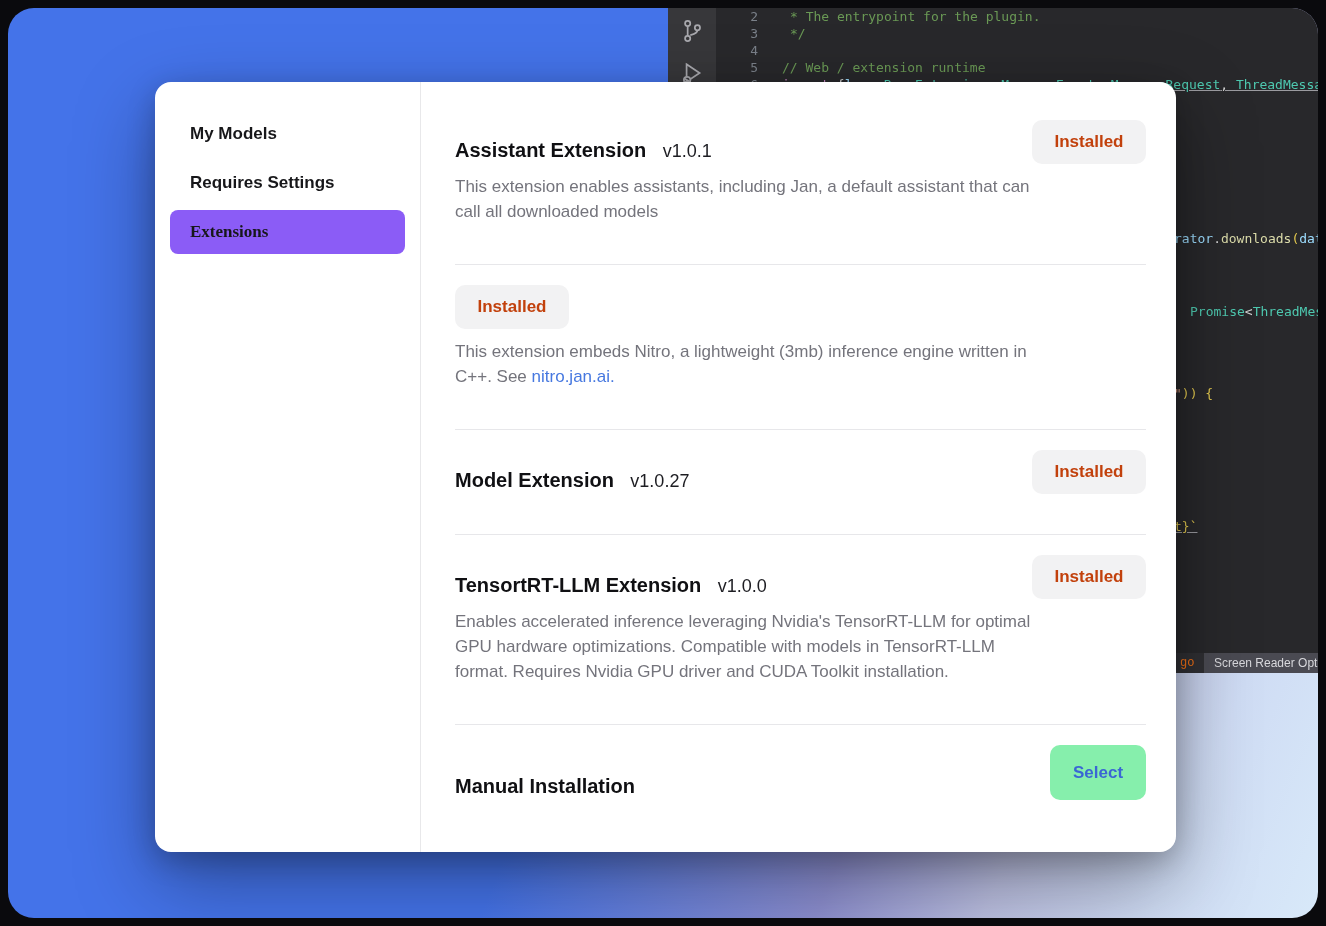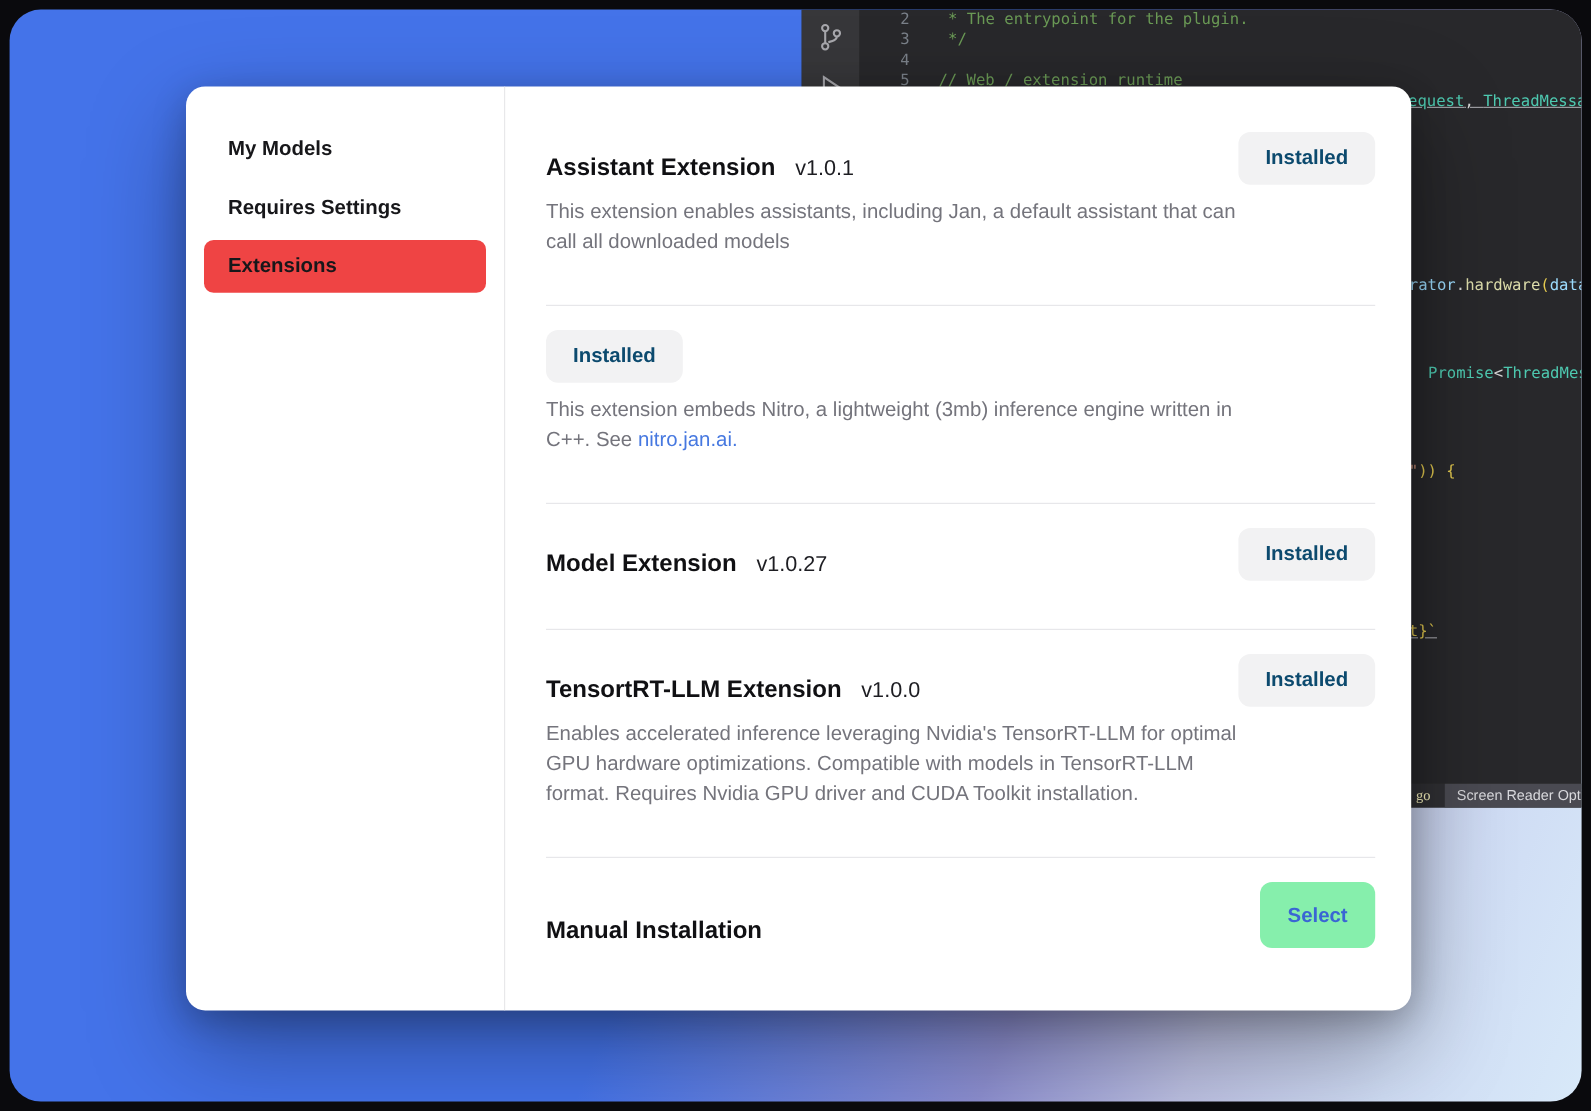--- a/index.html
+++ b/index.html
@@ -22,44 +22,44 @@
   .c-comment{color:#6a9955;}
   .c-kw{color:#c586c0;}
   .c-p{color:#d4d4d4;}
   .c-v{color:#9cdcfe;}
   .c-t{color:#4ec9b0;}
   .c-f{color:#dcdcaa;}
   .c-b{color:#e2c84f;}
   .c-s{color:#ce9178;}
   .frag{position:absolute;white-space:pre;line-height:17px;}
   .statusbar{position:absolute;left:0;right:0;bottom:0;height:20px;background:#303034;white-space:nowrap;overflow:hidden;}
-  .sb-go{position:absolute;left:512px;top:0;line-height:20px;font-size:12px;color:#fef9c3;
-    font-family:Liberation Serif, serif;}
+  .sb-go{position:absolute;left:512px;top:0;line-height:20px;font-size:12px;color:#f97316;
+    font-family:Liberation Mono, monospace;}
   .sb-chip{position:absolute;left:536px;top:0;height:20px;line-height:20px;padding:0 10px;background:#4a4a52;
     color:#d8d8dc;font-size:12px;font-family:"Liberation Sans",sans-serif;}
   
-  .modal{position:absolute;left:147px;top:64px;width:1021px;height:770px;background:#ffffff;border-radius:16px;
+  .modal{position:absolute;left:147px;top:74px;width:1021px;height:770px;background:#ffffff;border-radius:16px;
     box-shadow:0 30px 80px rgba(0,0,0,.35),0 8px 28px rgba(0,0,0,.22);display:flex;overflow:hidden;}
   .sidebar{width:235px;border-right:1px solid #e8e8ea;padding:30px 15px 0 15px;box-sizing:content-box;flex:none;}
   .side-item{height:44px;line-height:44px;padding-left:20px;margin-bottom:5px;border-radius:8px;
     font-size:17px;font-weight:700;color:#17171a;cursor:pointer;}
-  .side-item.active{background:#ef4444;}
+  .side-item.active{background:#8b5cf6;font-family:Liberation Serif, serif;}
   .content{flex:1;padding:18px 30px 0 34px;overflow:hidden;}
   .row{padding:20px 0 40px 0;border-bottom:1px solid #e7e7ea;}
   .row.last{border-bottom:none;}
   .row-head{display:flex;align-items:flex-end;}
   .titles{flex:1;min-width:0;}
   .ext-title{font-size:20px;font-weight:700;color:#101013;line-height:28px;display:inline;}
   .ext-ver{font-size:18px;font-weight:400;color:#1d1d22;margin-left:12px;display:inline;}
   .ext-desc{margin-top:10px;font-size:17px;line-height:25px;color:#74747c;max-width:580px;}
   .ext-desc.narrow{max-width:520px;}
   .link{color:#4678e0;cursor:pointer;}
   .btn{flex:none;border:none;border-radius:10px;height:44px;min-width:114px;padding:0 20px;
     font-family:"Liberation Sans",sans-serif;font-size:17px;font-weight:600;cursor:pointer;}
-  .btn-installed{background:#f2f2f3;color:#0c4a6e;}
+  .btn-installed{background:#f2f2f3;color:#c2410c;}
   .btn-select{background:#86efac;color:#3a66d4;font-weight:700;min-width:96px;height:55px;}
 </style>
 </head>
 <body>
 
 <div class="window">
 
   <div class="editor">
     <div class="activity-bar">
       <svg class="act-icon" viewBox="0 0 24 24" fill="none" stroke="currentColor" stroke-width="1.6">
@@ -91,21 +91,21 @@
       <div class="code-line">
         <span class="ln">5</span>
         <span class="lc c-comment">// Web / extension runtime</span>
       </div>
       <div class="code-line">
         <span class="ln">6</span>
         <span class="lc u"><span class="c-kw">import </span><span class="c-p">{</span><span class="c-v">log</span><span class="c-p">, </span><span class="c-t">BaseExtension</span><span class="c-p">, </span><span class="c-t">MessageEvent</span><span class="c-p">, </span><span class="c-t">MessageRequest</span><span class="c-p">, </span><span class="c-t">ThreadMessage</span></span>
       </div>
     </div>
 
-    <div class="frag" style="left:506px;top:222px;"><span class="c-v">rator</span><span class="c-p">.</span><span class="c-f">hardware</span><span class="c-b">(</span><span class="c-v">data</span></div>
+    <div class="frag" style="left:506px;top:222px;"><span class="c-v">rator</span><span class="c-p">.</span><span class="c-f">downloads</span><span class="c-b">(</span><span class="c-v">data</span></div>
     <div class="frag" style="left:522px;top:295px;"><span class="c-t">Promise</span><span class="c-p">&lt;</span><span class="c-t">ThreadMessage</span></div>
     <div class="frag" style="left:506px;top:377px;"><span class="c-s">"</span><span class="c-b">)) {</span></div>
     <div class="frag u" style="left:506px;top:510px;"><span class="c-b">t}`</span></div>
 
     <div class="statusbar">
       <span class="sb-go">go</span>
       <span class="sb-chip">Screen Reader Optimized</span>
     </div>
   </div>
 

